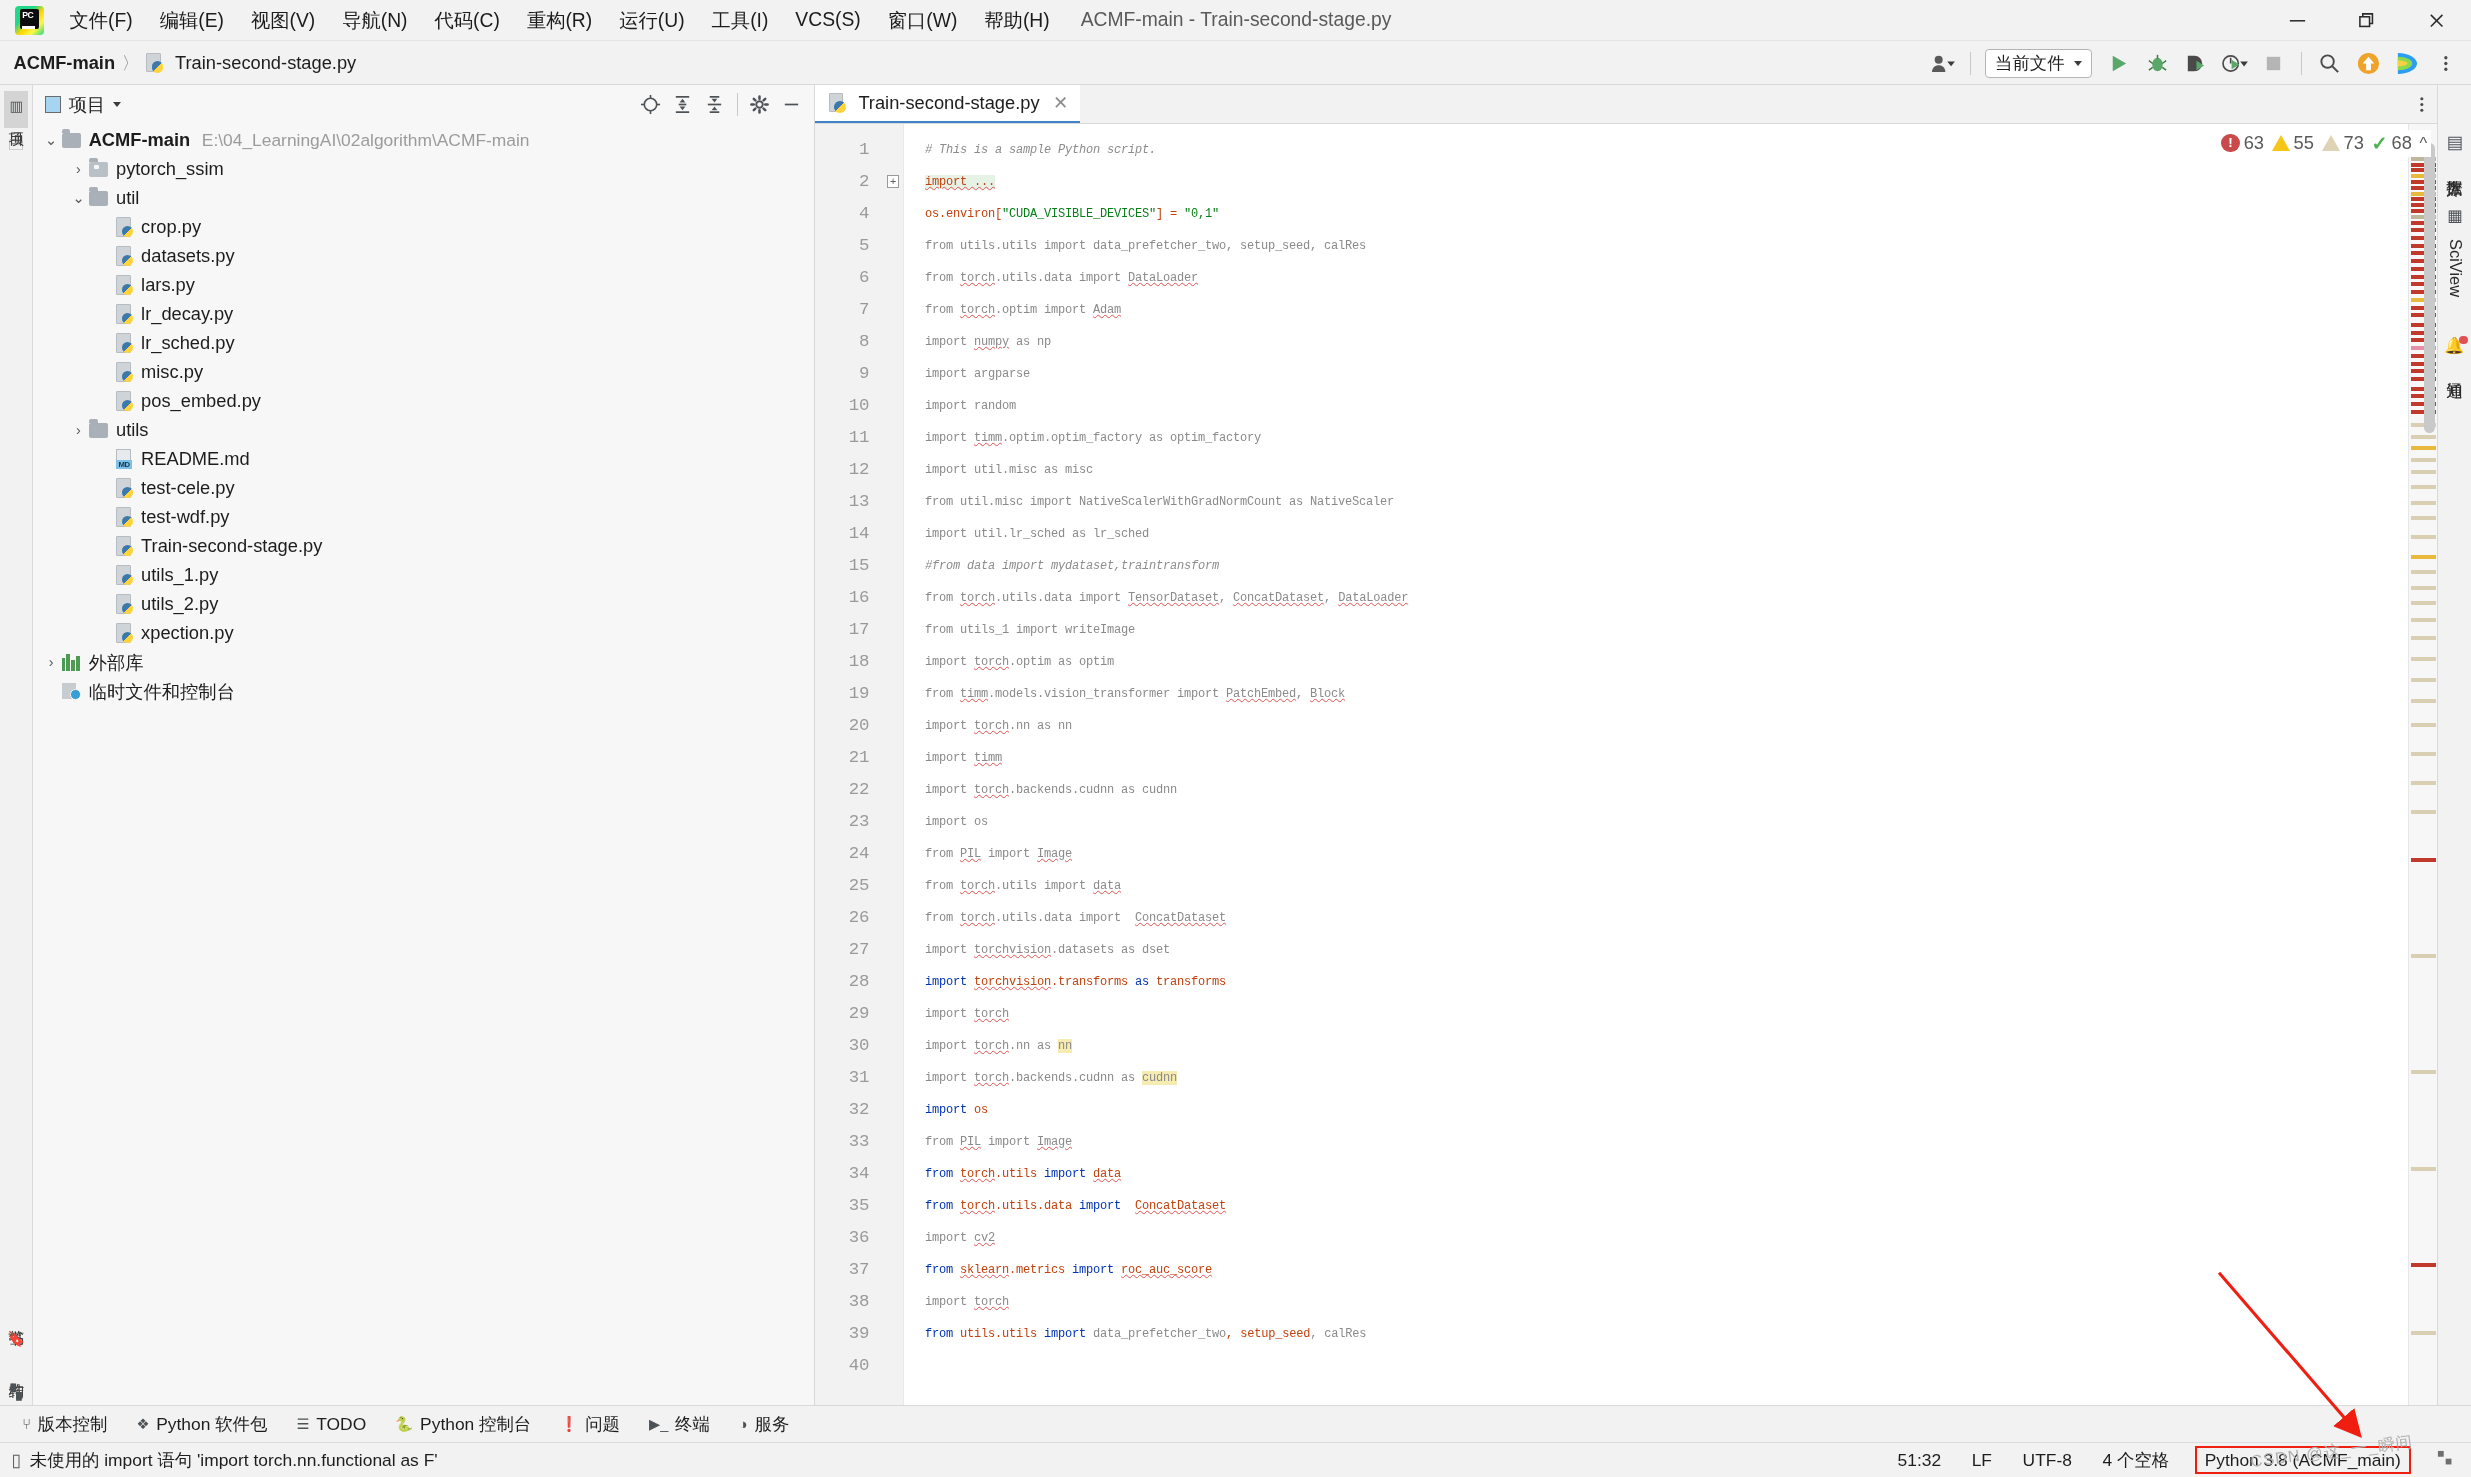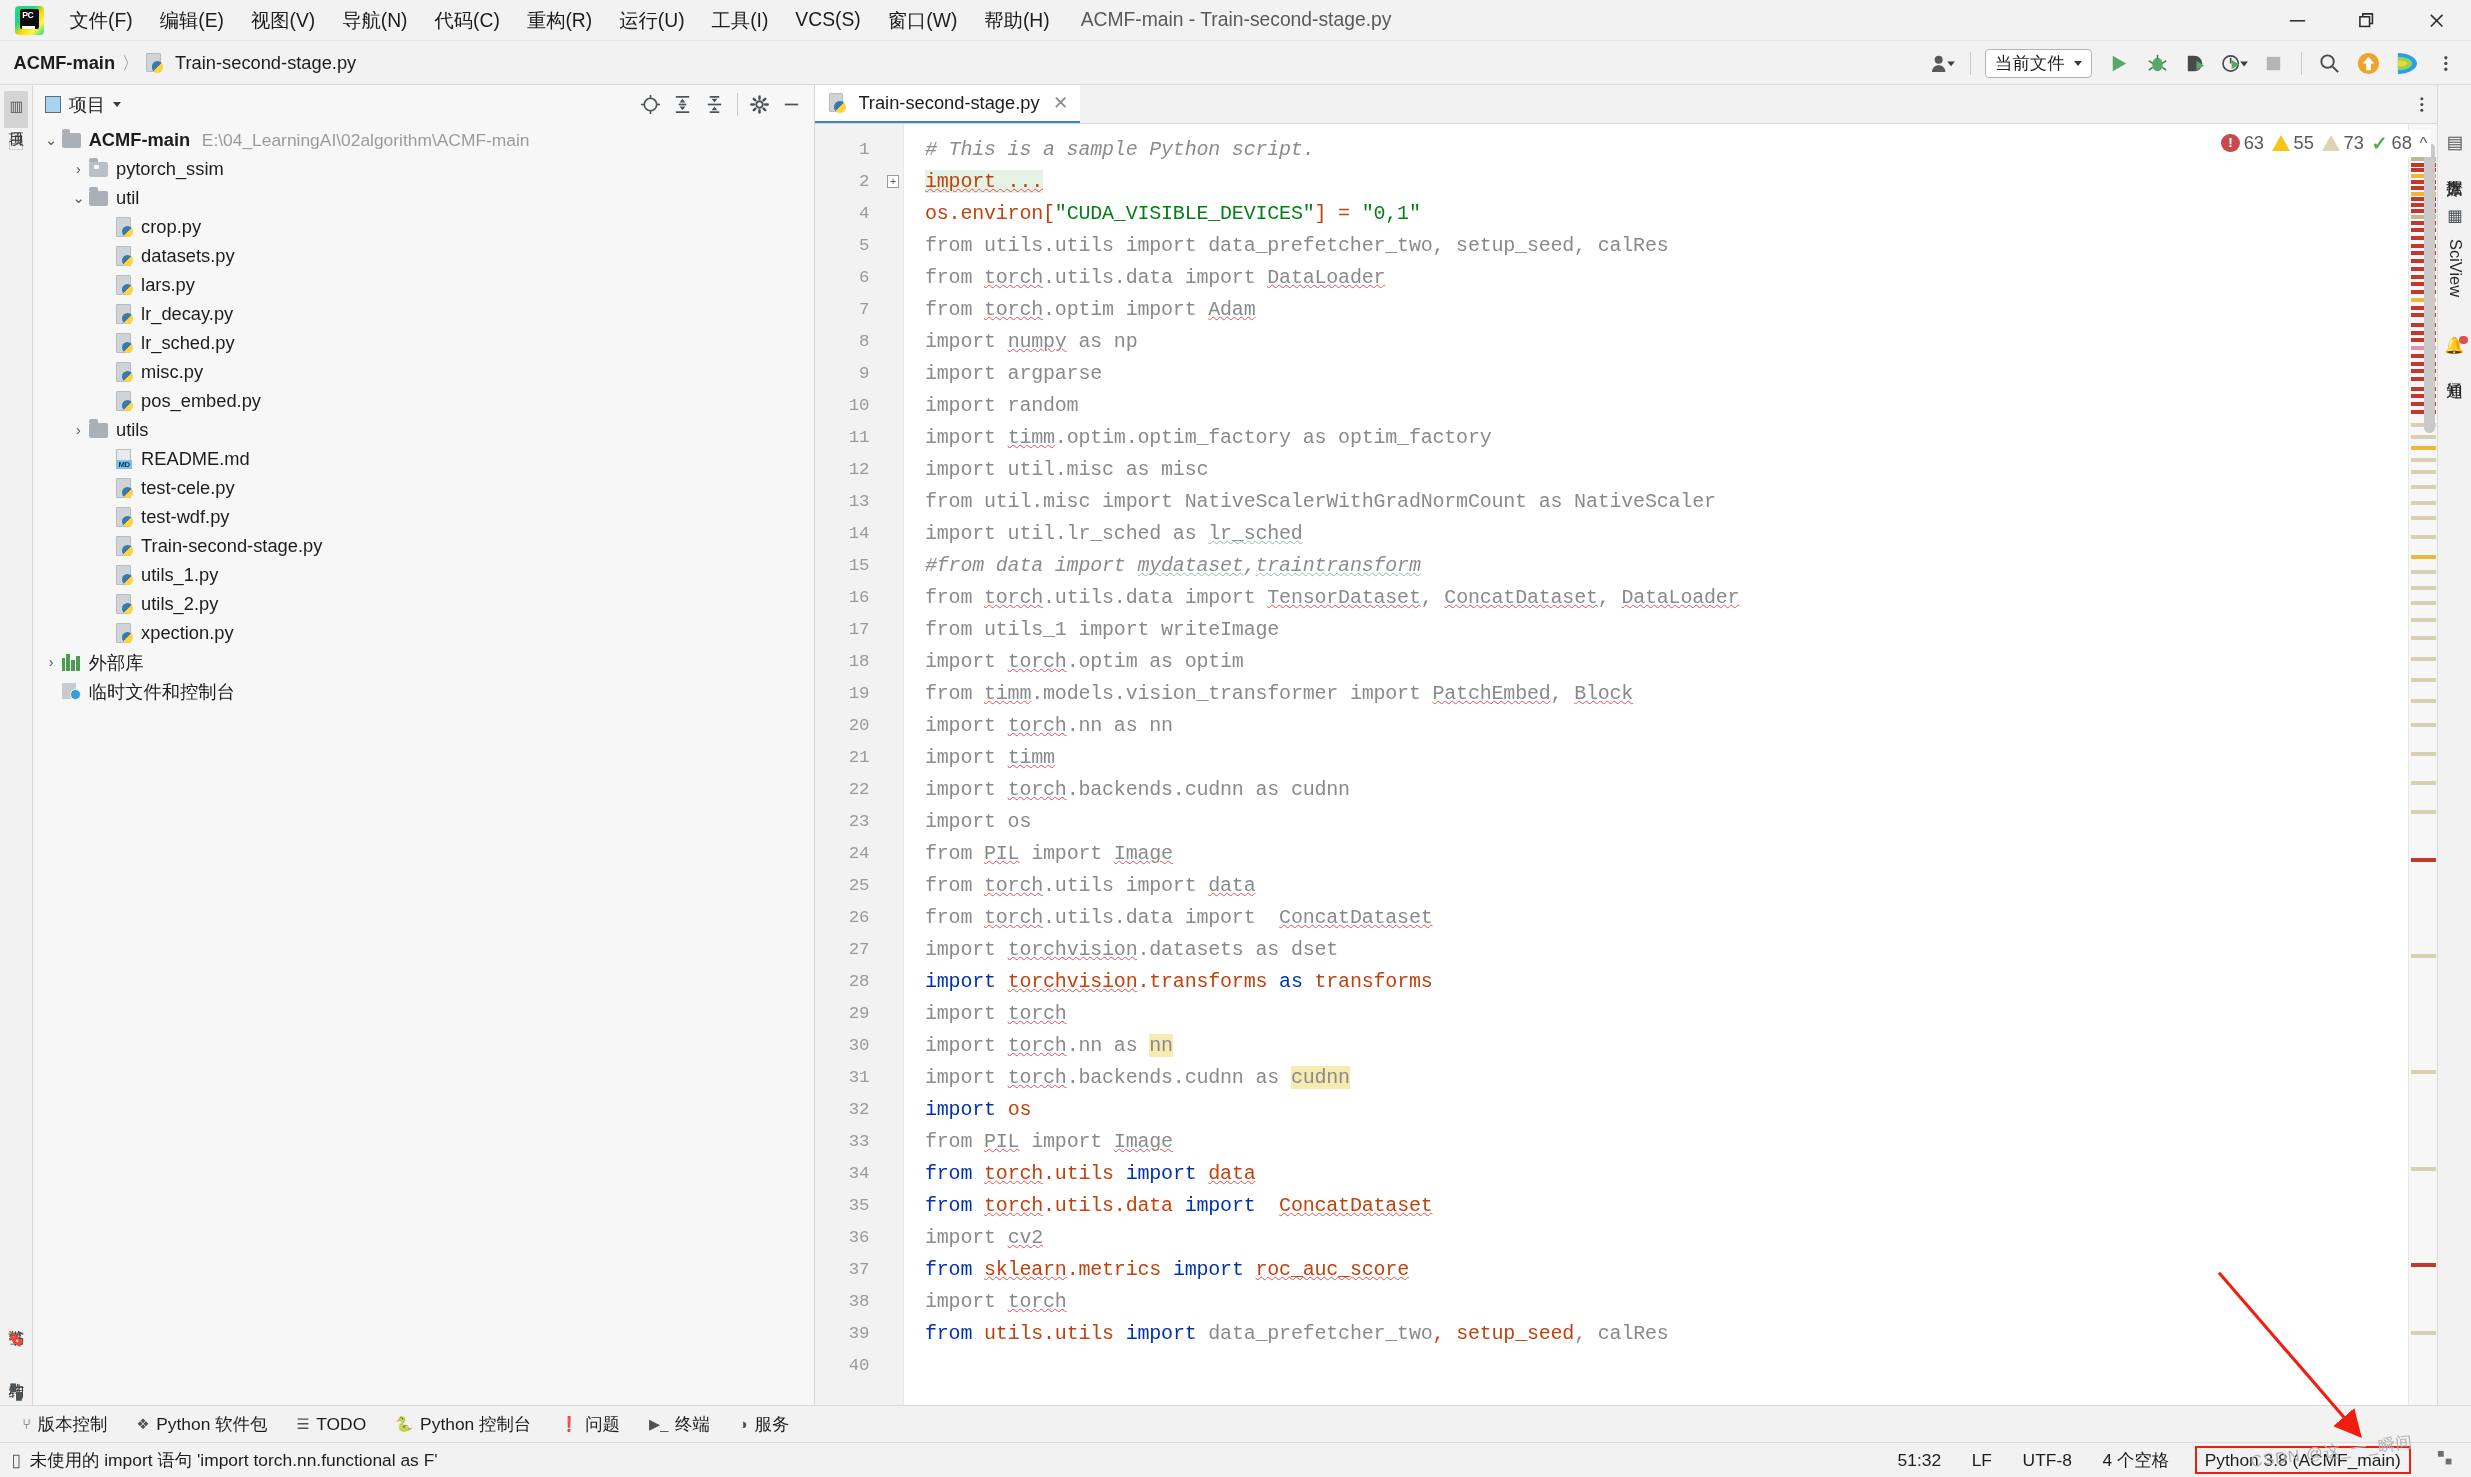--- a/index.html
+++ b/index.html
@@ -108,28 +108,28 @@
   .etab .close { color:#8d8d8d; font-size:18.3px; margin-left:5.8px;}
   .tabbar-right { margin-left:auto; display:flex; align-items:center; padding-right:11.6px; color:#4d5256; }
 
   .edit-area { flex:1 1 auto; display:flex; min-height:0; position:relative; background:#fff; }
   .gutter { width:68px; flex:0 0 68px; background:#f2f2f2; text-align:right; padding-top:9.7px; position:relative;}
   .gline { height:32px; line-height:32px; font-size:17.4px; color:#9a9a9a; padding-right:13.5px; font-family:"Liberation Mono", monospace;}
   .foldcol { width:21px; flex:0 0 21px; background:#f2f2f2; padding-top:9.7px; border-right:1px solid #e8e8e8;}
   .foldmark { height:32px; display:flex; align-items:center; justify-content:center;}
   .foldbox { width:12.6px; height:12.6px; border:1px solid #9a9a9a; font-size:10.6px; line-height:10.6px; text-align:center; color:#5a5a5a; background:#fff;}
   .codewrap { flex:1 1 auto; overflow:hidden; padding-top:9.7px; position:relative; }
-  .cline { height:32px; line-height:32px; font-size:20px; font-family:"Liberation Mono", monospace;
+  .cline { height:32px; line-height:32px; font-size:12px; font-family:"Liberation Mono", monospace;
      white-space:pre; padding-left:21px; color:#8a8a8a; letter-spacing:-0.2px;}
   .kw { color:#0033b3; font-weight:normal;}
   .str { color:#067d17; }
   .cmt { color:#8c8c8c; font-style:italic; }
   .blk { color:#c2410c; }
   .err { text-decoration: underline; text-decoration-style: wavy; text-decoration-color:#e05252; text-decoration-thickness:1px;}
-  .wwarn { text-decoration: underline; text-decoration-style: wavy; text-decoration-color:#9ab89a; text-decoration-thickness:1px;}
+  .wwarn { text-decoration-style: wavy; text-decoration-color:#9ab89a; text-decoration-thickness:1px;}
   .hl { background:#f6ecb2; }
   .greenbg { background:#e7f2e7; }
 
   
   .analysis { width:29px; flex:0 0 29px; background:#f7f7f7; position:relative; border-left:1px solid #e6e6e6;}
   .amark { position:absolute; left:1.9px; width:25px; height:3.9px; }
   .scrollbar-v { position:absolute; right:1.9px; width:11.6px; background:#c9c9c9; border-radius:5.8px; }
 
   .inspect-badges { position:absolute; right:5.8px; top:5.8px; display:flex; align-items:center; gap:7.7px; font-size:18.3px; color:#5a5a5a;
      background:#fff; padding:1.9px 3.9px; z-index:6;}

